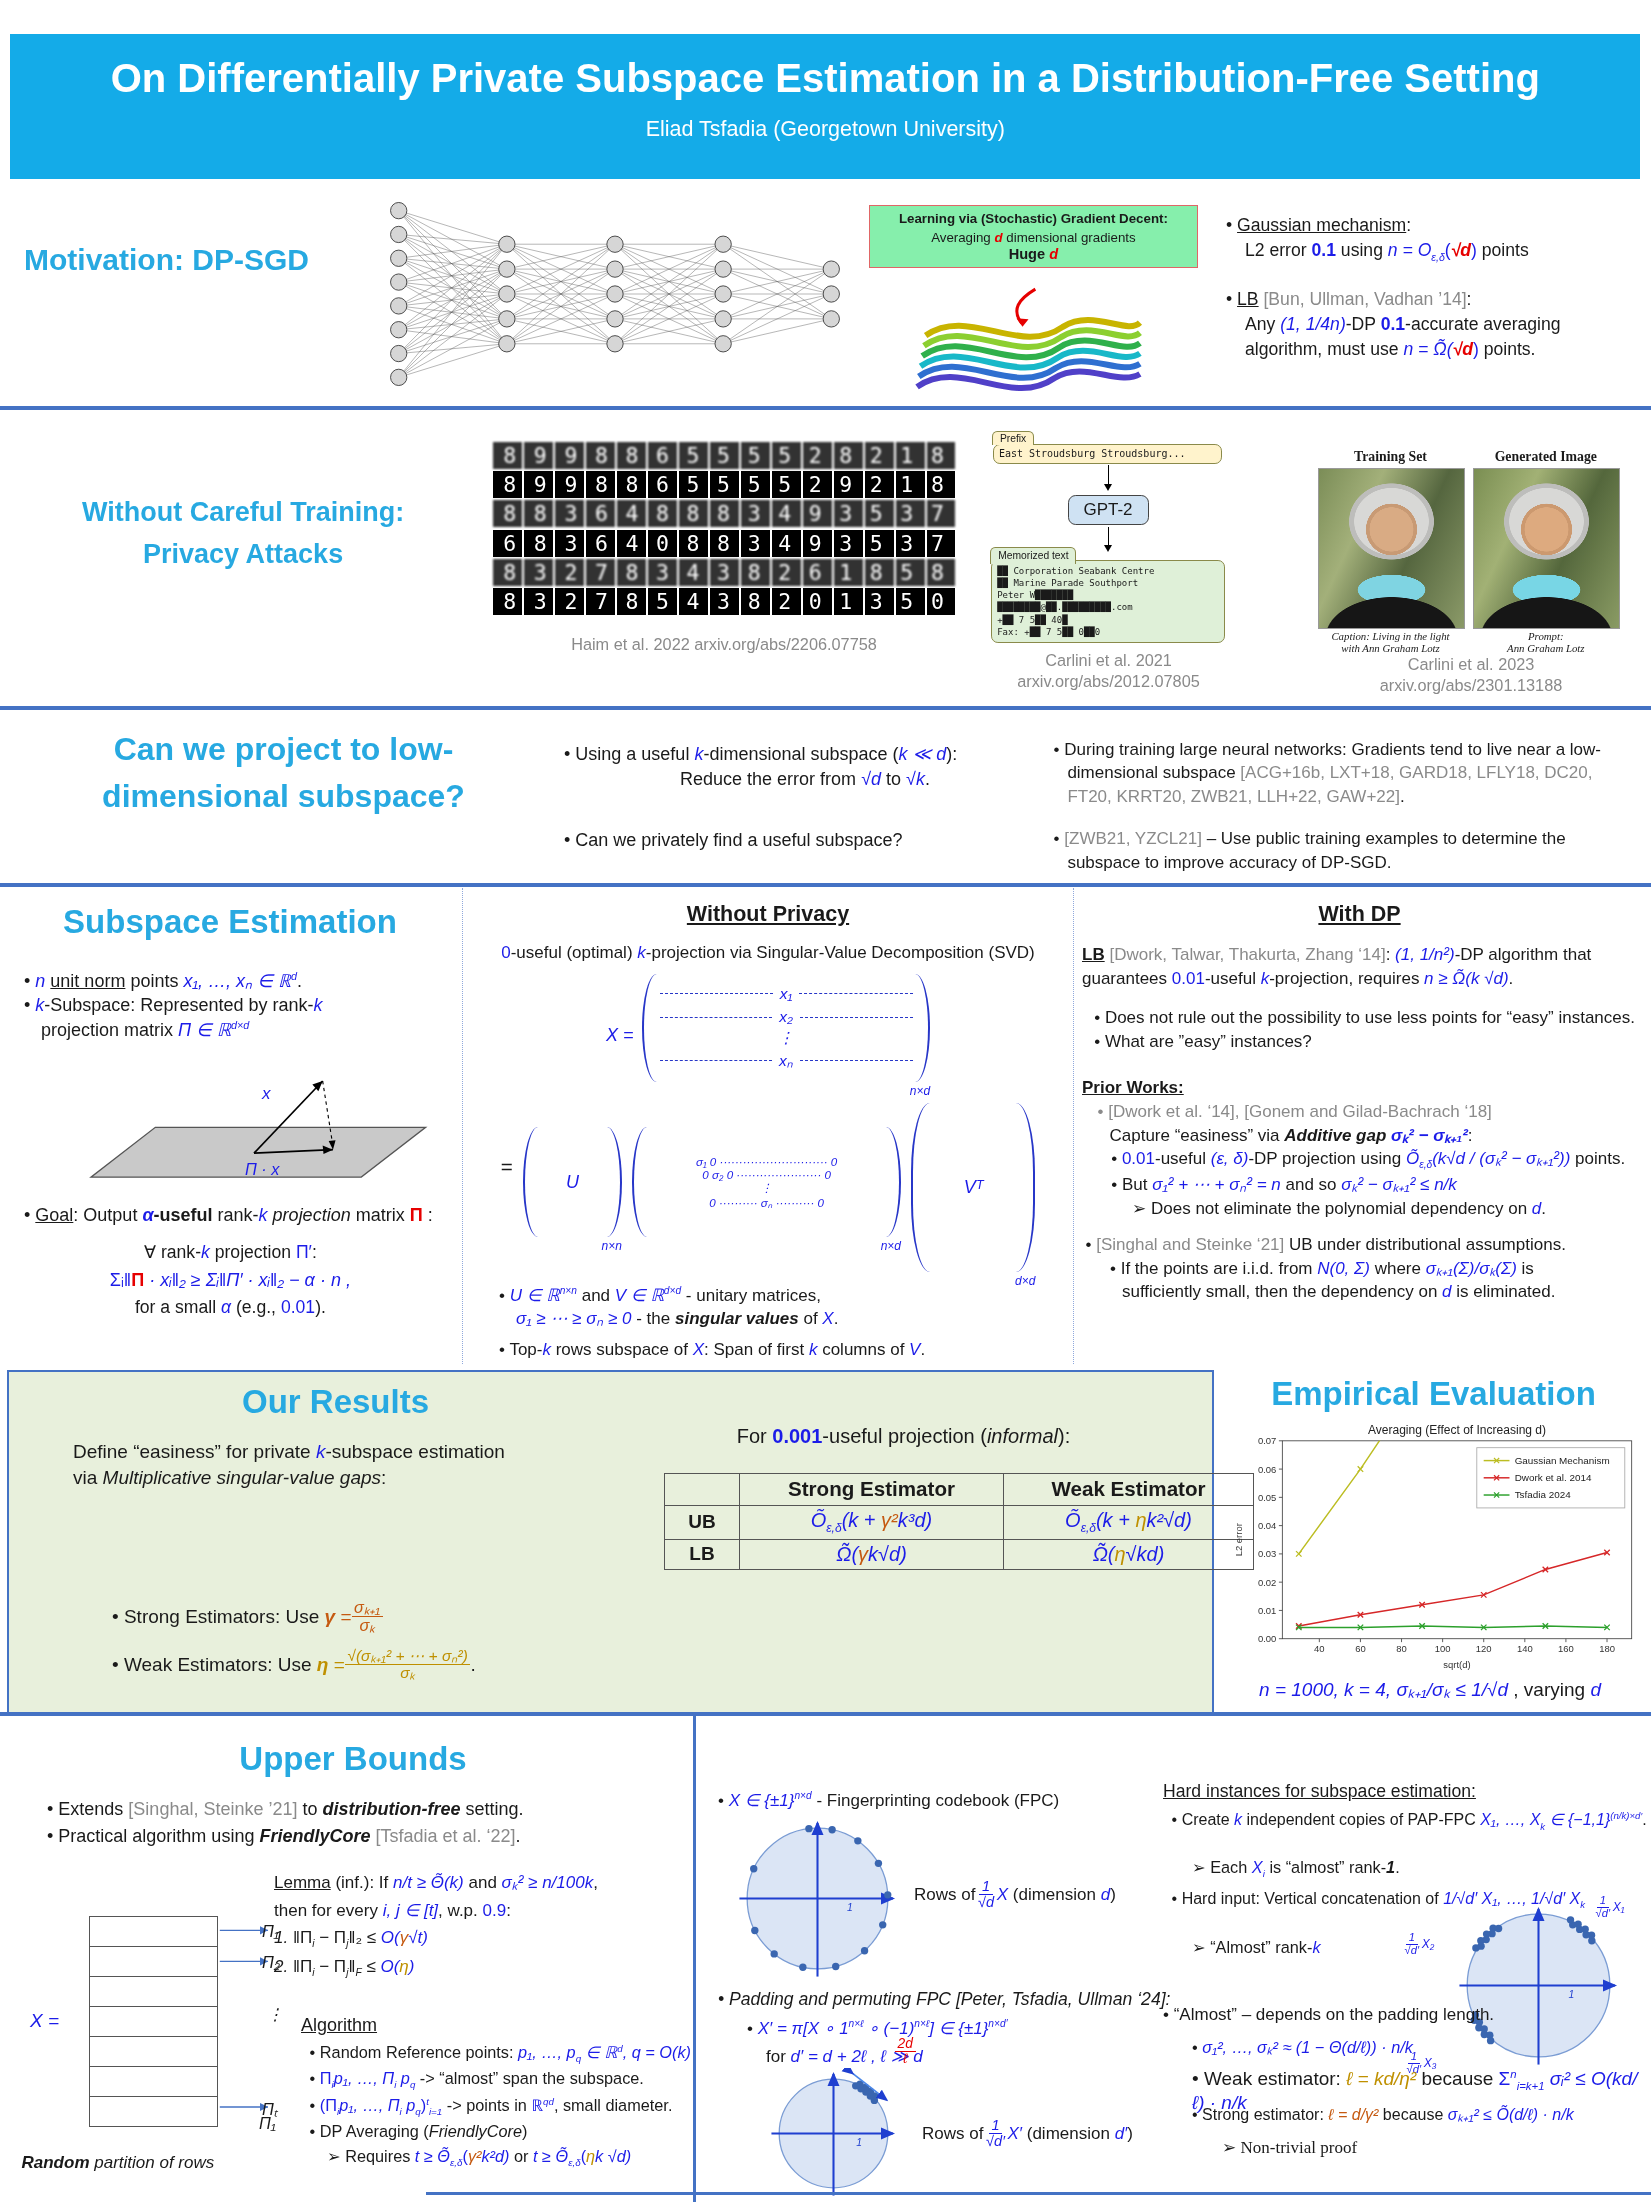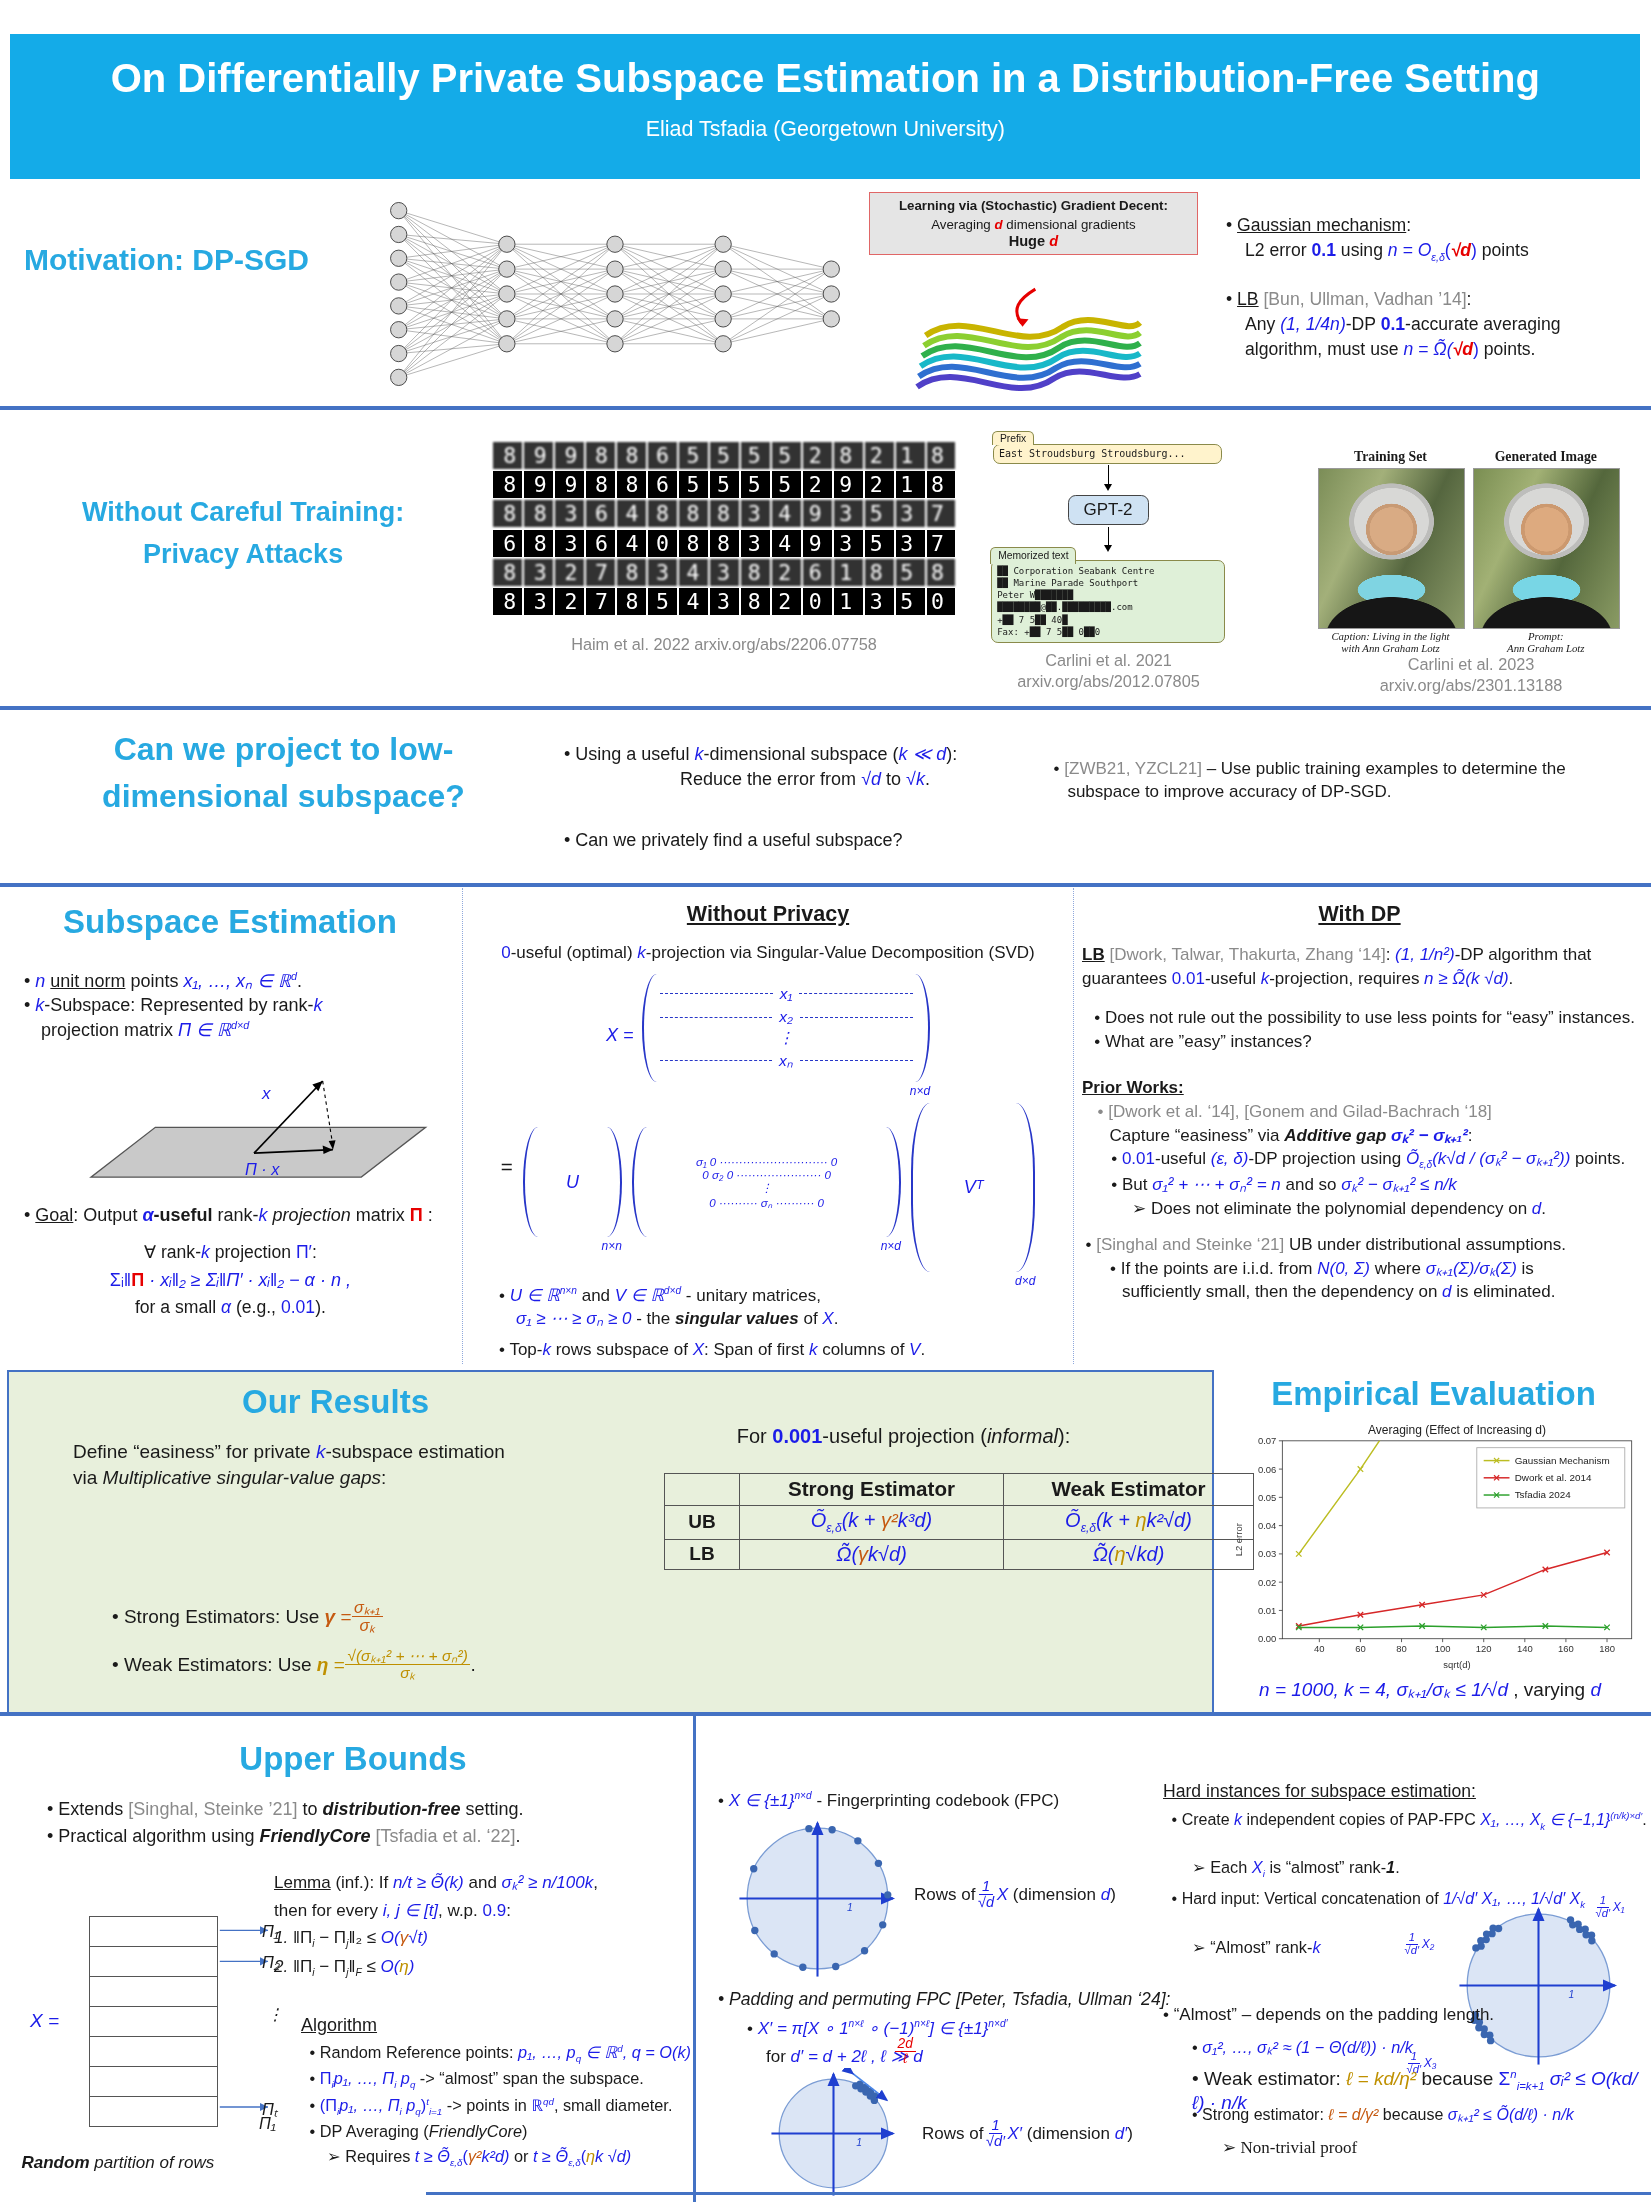--- a/index.html
+++ b/index.html
@@ -16,21 +16,21 @@
   .vline{position:absolute;width:3.4px;background:#4472C4;}
   .vdot{position:absolute;width:0;border-left:1.7px dotted #8FA8DC;}
   .frac{display:inline-flex;flex-direction:column;align-items:center;line-height:1.05;vertical-align:middle;font-style:italic;}
   .frac .num{border-bottom:1.3px solid currentColor;padding:0 2.6px;}
   .frac .den{padding:0 2.6px;}
   
   .band{position:absolute;left:10.3px;top:34px;width:1630px;height:145px;background:#14ABE8;color:#fff;text-align:center;}
   .band .t{font-size:40px;font-weight:600;margin-top:22.4px;}
   .band .a{font-size:21.5px;margin-top:15.5px;}
   
-  .sgdbox{position:absolute;left:869px;top:192px;width:320px;background:#e5e5e5;border:1.7px solid #E06666;text-align:center;padding:5.2px 3.4px;}
+  .sgdbox{position:absolute;left:869px;top:205px;width:320px;background:#86efac;border:1.7px solid #E06666;text-align:center;padding:5.2px 3.4px;}
   .sgdbox .l1{font-size:13.3px;font-weight:bold;}
   .sgdbox .l2{font-size:13.3px;margin-top:3.4px;}
   .sgdbox .l3{font-size:14.6px;margin-top:1.7px;}
   
   .digits{position:absolute;left:493px;top:442px;width:462px;background:#fff;}
   .drow{height:27px;line-height:27px;background:#000;color:#fff;font-family:"DejaVu Sans Mono",monospace;
         font-size:21.5px;letter-spacing:17.6px;padding-left:10.3px;margin-bottom:2.2px;overflow:hidden;
         background-image:repeating-linear-gradient(90deg,rgba(0,0,0,0) 0 29px,#fff 29px 31px);}
   .blurred{filter:blur(1.2px);opacity:.8;}
   
@@ -304,20 +304,21 @@
   <div class="abs sec-h ctr" style="left:17px;top:731px;width:533px;font-size:32px;">Can we project to low-</div>
   <div class="abs sec-h ctr" style="left:17px;top:778px;width:533px;font-size:32px;">dimensional subspace?</div>
 
   <div class="abs" style="left:564px;top:742px;width:482px;font-size:18px;line-height:1.4;">
     <div class="bu"><span>Using a useful </span><span class="b i">k</span><span>-dimensional subspace (</span><span class="b i">k ≪ d</span><span>):</span></div>
     <div class="ctr"><span>Reduce the error from </span><span class="b i">√d</span><span> to </span><span class="b i">√k</span><span>.</span></div>
     <div class="bu" style="margin-top:36px;"><span>Can we privately find a useful subspace?</span></div>
   </div>
 
   <div class="abs" style="left:1045px;top:738px;width:594px;font-size:17px;line-height:1.38;">
+    <div class="bu hang"><span>During training large neural networks: Gradients tend to live near a low-dimensional subspace </span><span class="g">[ACG+16b, LXT+18, GARD18, LFLY18, DC20, FT20, KRRT20, ZWB21, LLH+22, GAW+22]</span><span>.</span></div>
     <div class="bu hang" style="margin-top:19px;"><span class="g">[ZWB21, YZCL21]</span><span> – Use public training examples to determine the subspace to improve accuracy of DP-SGD.</span></div>
   </div>
 
   <div class="hline" style="left:0;top:883px;width:1652px;"></div>
   <div class="vdot" style="left:462px;top:888px;height:476px;"></div>
   <div class="vdot" style="left:1073px;top:888px;height:476px;"></div>
 
   <div class="abs sec-h ctr" style="left:0;top:903px;width:460px;font-size:33px;">Subspace Estimation</div>
   <div class="abs" style="left:24px;top:969px;width:426px;font-size:18px;line-height:1.35;">
     <div class="bu"><span class="b i">n</span><span> </span><span class="u">unit norm</span><span> points </span><span class="b i">x₁, …, xₙ ∈ ℝ</span><span class="b sup i">d</span><span>.</span></div>

